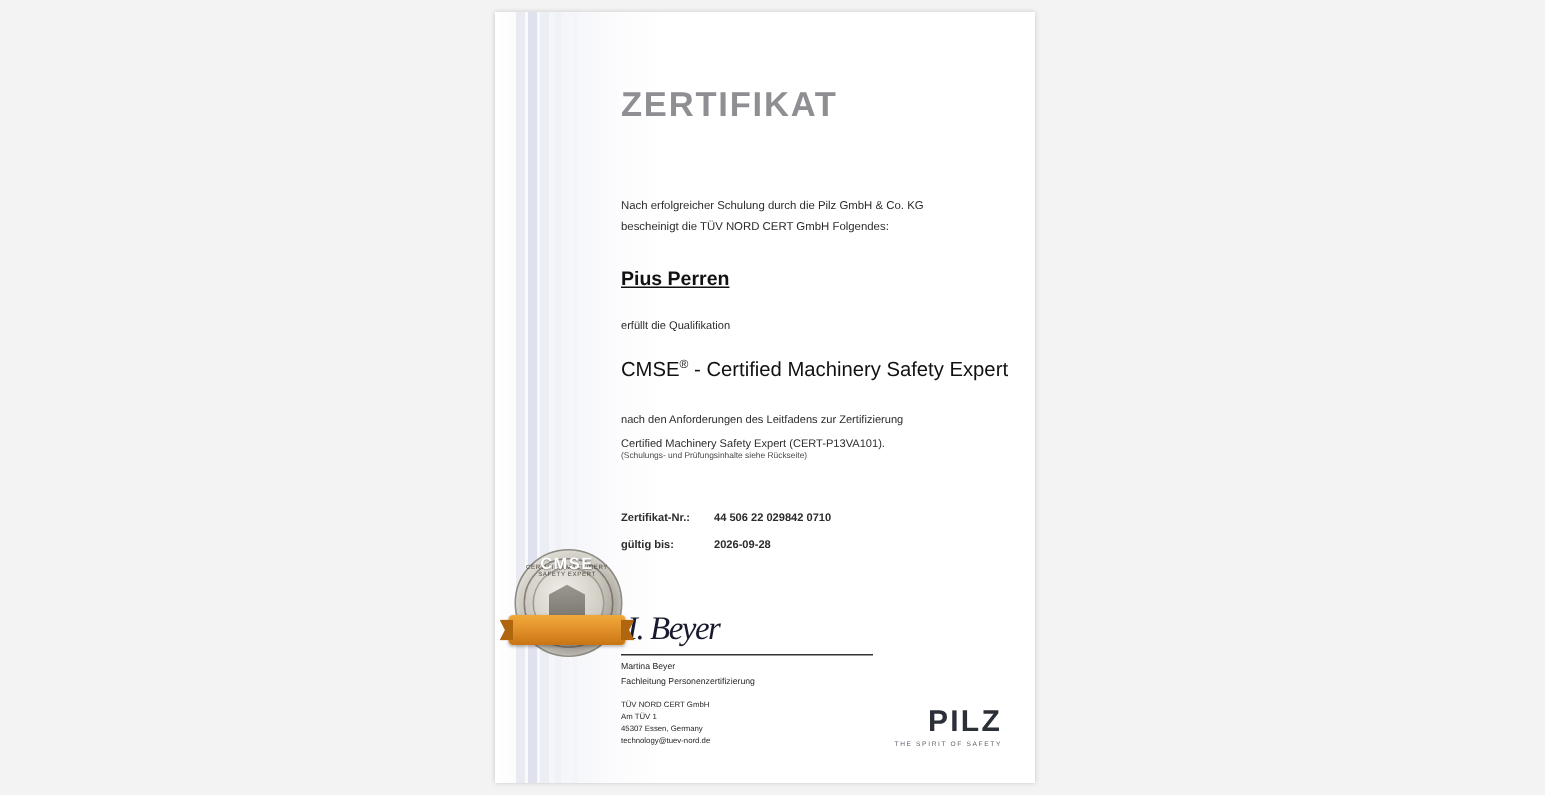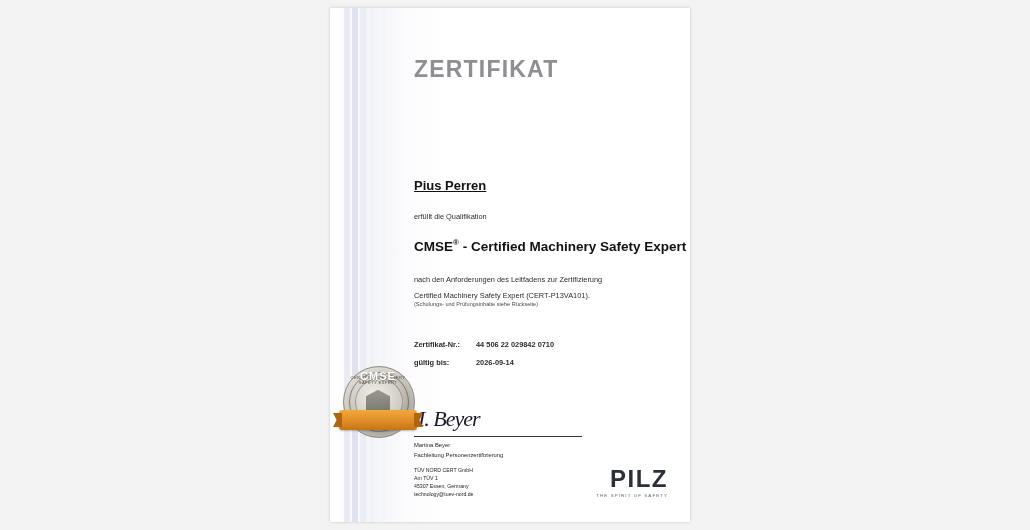--- a/index.html
+++ b/index.html
@@ -134,21 +134,21 @@
     top: 204px;
     left: 0;
     font-size: 7.4px;
     color: #2b2b2b;
   }
   .qual-title {
     position: absolute;
     top: 230px;
     left: 0;
     font-size: 13.5px;
-    font-weight: bold;
+    font-weight: normal;
     color: #111;
     white-space: nowrap;
   }
   .qual-title sup {
     font-size: 8px;
     vertical-align: super;
   }
   .reqs {
     position: absolute;
     top: 264px;
@@ -220,21 +220,21 @@
   }
 
   
   .pilz {
     position: absolute;
     right: 4px;
     bottom: 24px;
     text-align: right;
   }
   .pilz-word {
-    font-size: 24px;
+    font-size: 20px;
     font-weight: bold;
     color: #2b2f38;
     letter-spacing: 1.5px;
     line-height: 1;
     margin-top: 29px;
   }
   .pilz-tag {
     font-size: 4.4px;
     color: #5a5f6a;
     letter-spacing: 1.1px;
@@ -349,20 +349,24 @@
     <div class="band b4"></div>
     <div class="band b5"></div>
     <div class="band b6"></div>
 
     <div class="content">
 
       <div class="hdr">
         <div class="zertifikat">ZERTIFIKAT</div>
       </div>
 
+      <div class="intro">
+        <div>Nach erfolgreicher Schulung durch die Pilz GmbH &amp; Co. KG</div>
+        <div>bescheinigt die TÜV NORD CERT GmbH Folgendes:</div>
+      </div>
 
       <div class="name">Pius Perren</div>
 
       <div class="qual-label">erfüllt die Qualifikation</div>
 
       <div class="qual-title"><span>CMSE</span><sup>®</sup><span> - Certified Machinery Safety Expert</span></div>
 
       <div class="reqs">
         <div>nach den Anforderungen des Leitfadens zur Zertifizierung</div>
         <div>Certified Machinery Safety Expert (CERT-P13VA101).</div>
@@ -370,21 +374,21 @@
 
       <div class="note">(Schulungs- und Prüfungsinhalte siehe Rückseite)</div>
 
       <div class="meta">
         <div class="row">
           <div class="k">Zertifikat-Nr.:</div>
           <div class="v">44 506 22 029842 0710</div>
         </div>
         <div class="row">
           <div class="k">gültig bis:</div>
-          <div class="v">2026-09-14</div>
+          <div class="v">2026-09-28</div>
         </div>
       </div>
 
       <div class="sig-wrap">
         <div class="sig-mark">I. Beyer</div>
         <div class="sig-line"></div>
         <div class="sig-name">
           <div>Martina Beyer</div>
           <div>Fachleitung Personenzertifizierung</div>
         </div>

